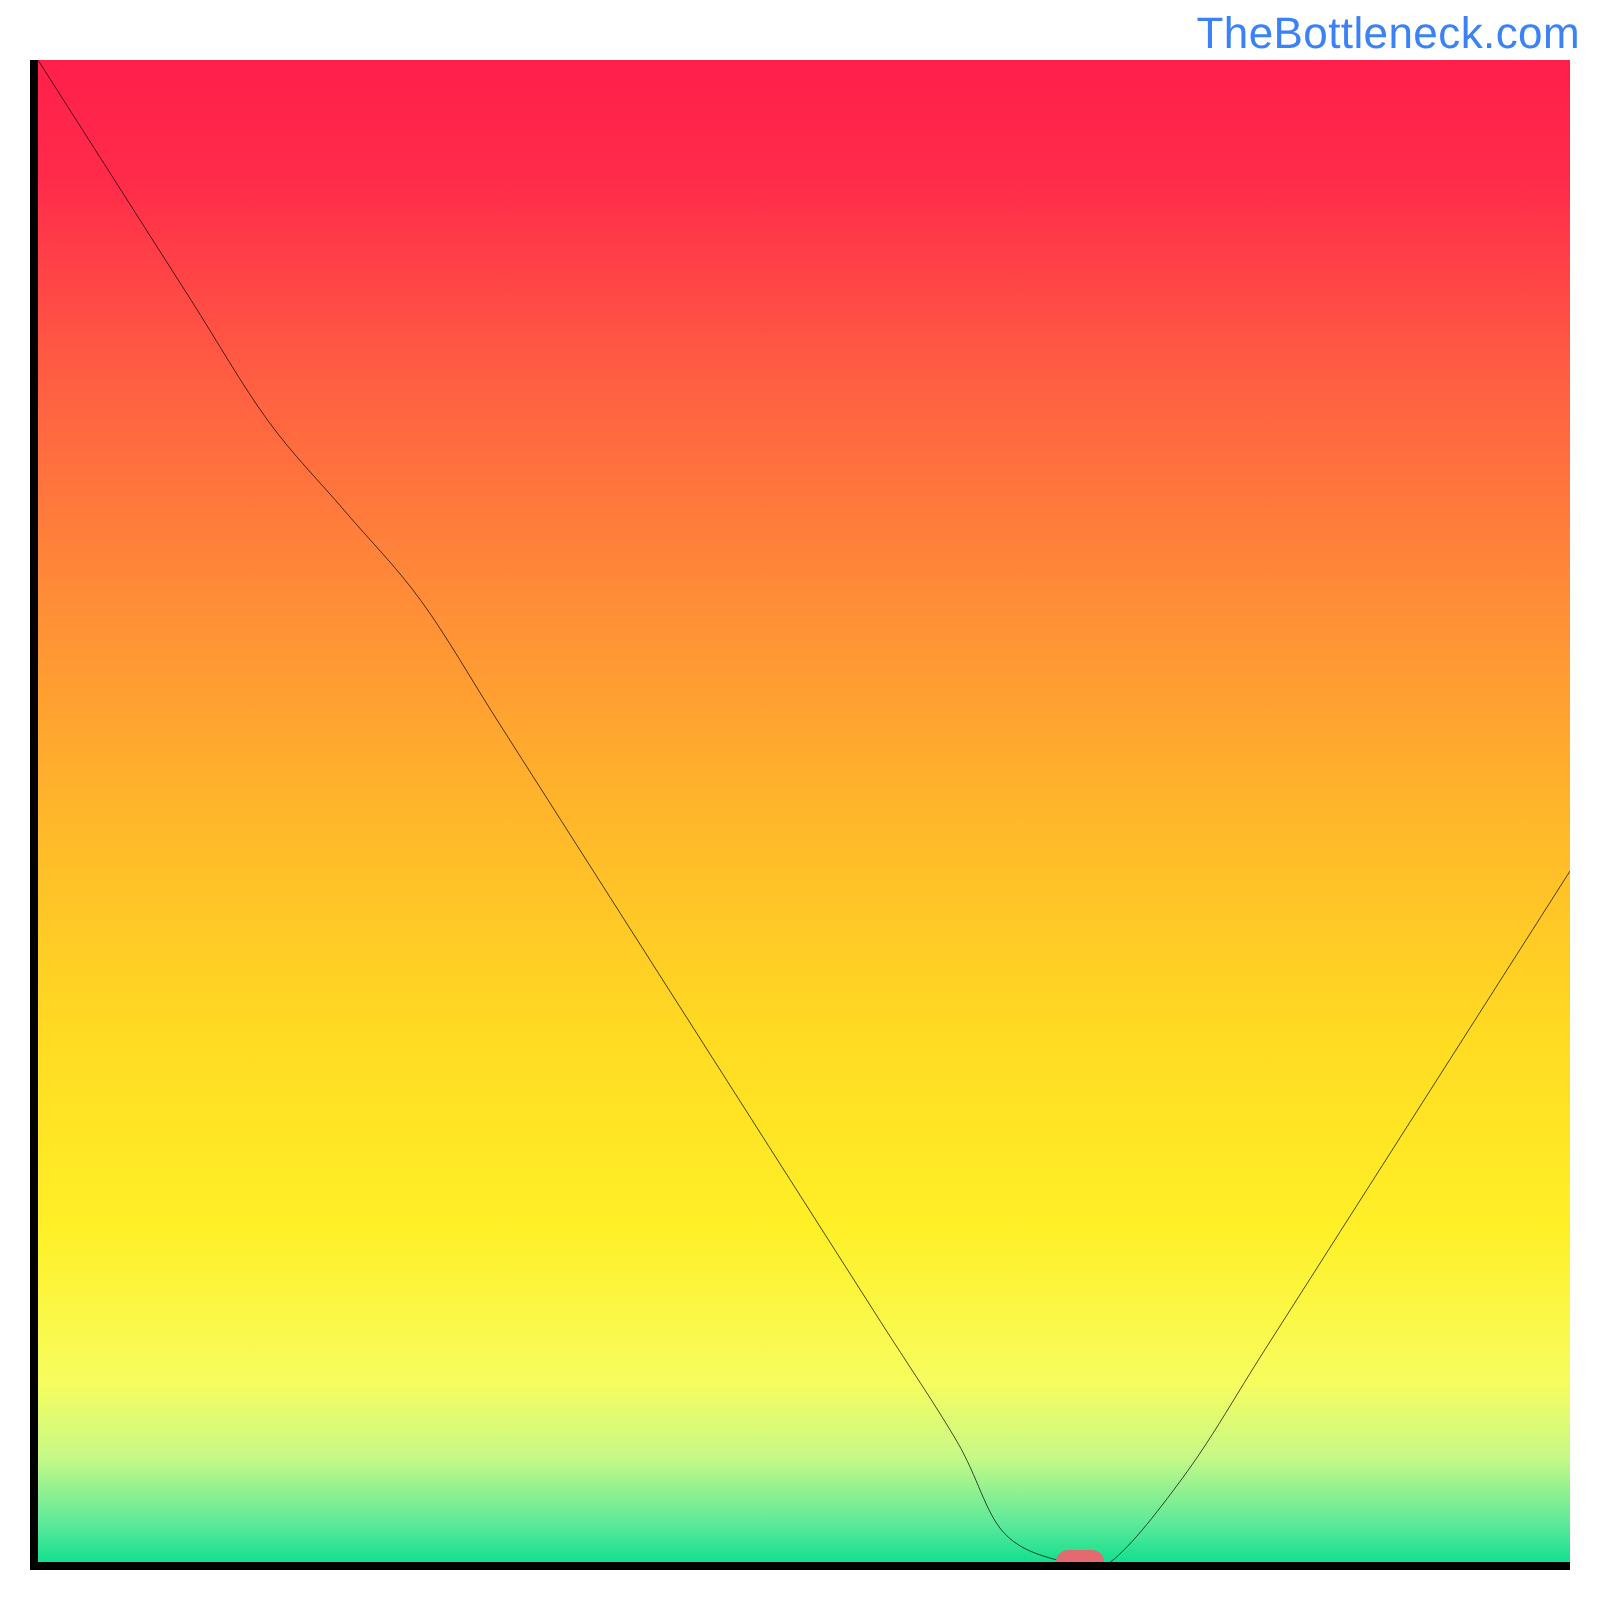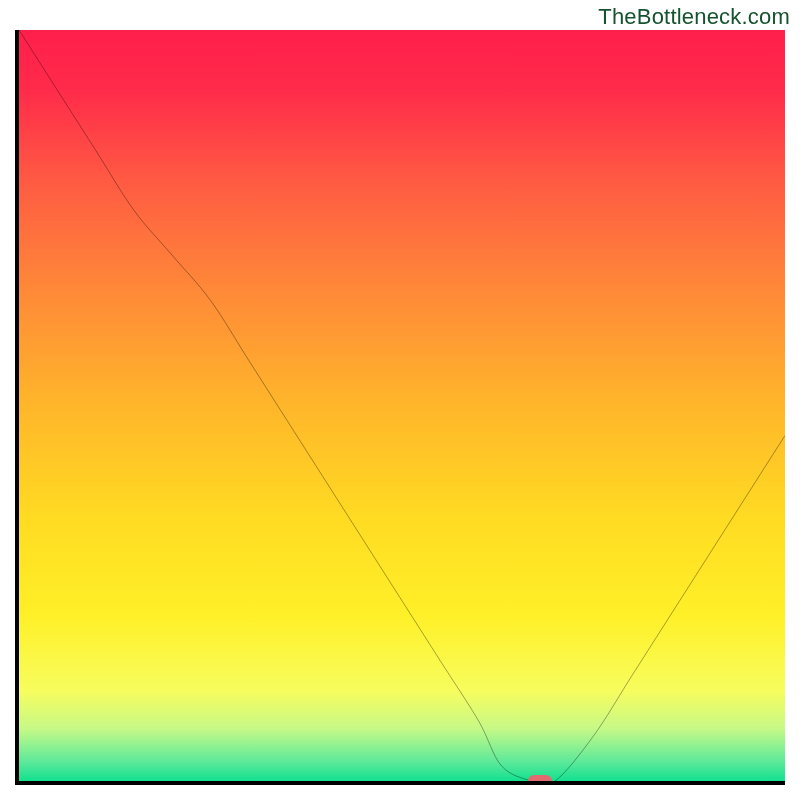--- a/index.html
+++ b/index.html
@@ -13,21 +13,21 @@
   .container {
     position: relative;
     width: 800px;
     height: 800px;
   }
   .attribution {
     position: absolute;
     top: 4px;
     right: 10px;
     font-size: 22px;
-    color: #14532d;
+    color: #3b82f6;
     letter-spacing: 0.2px;
   }
   .plot-frame {
     position: absolute;
     left: 15px;
     top: 30px;
     width: 770px;
     height: 755px;
     border-left: 4px solid #000;
     border-bottom: 4px solid #000;

